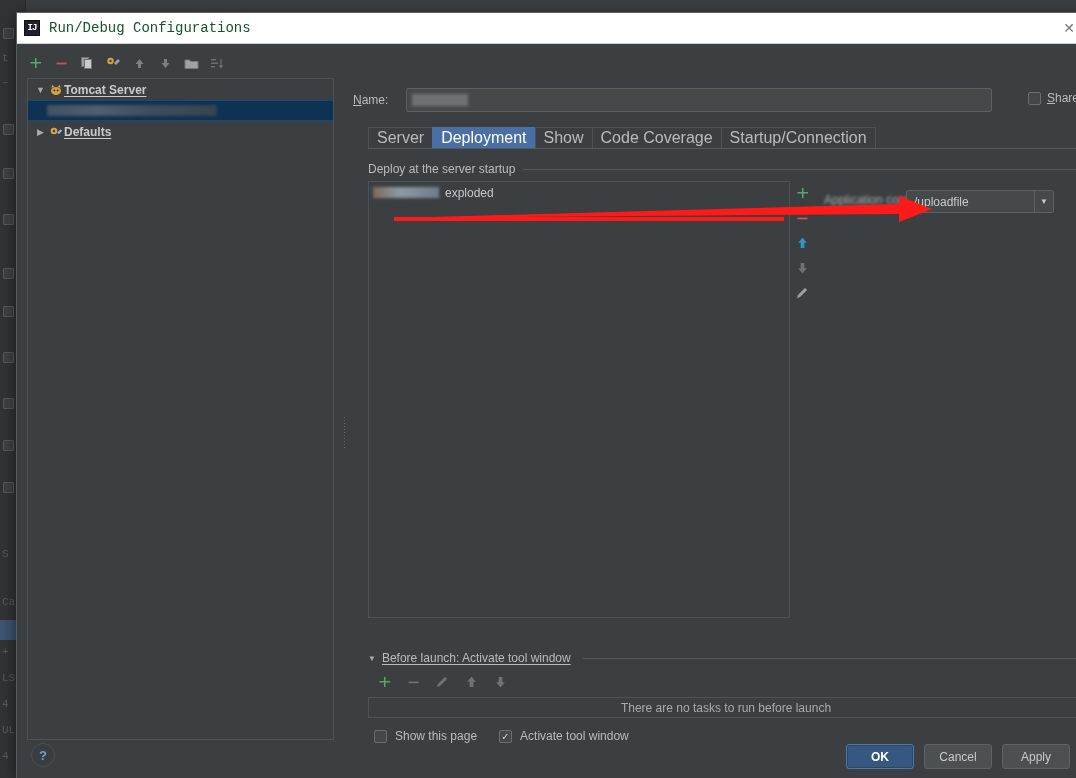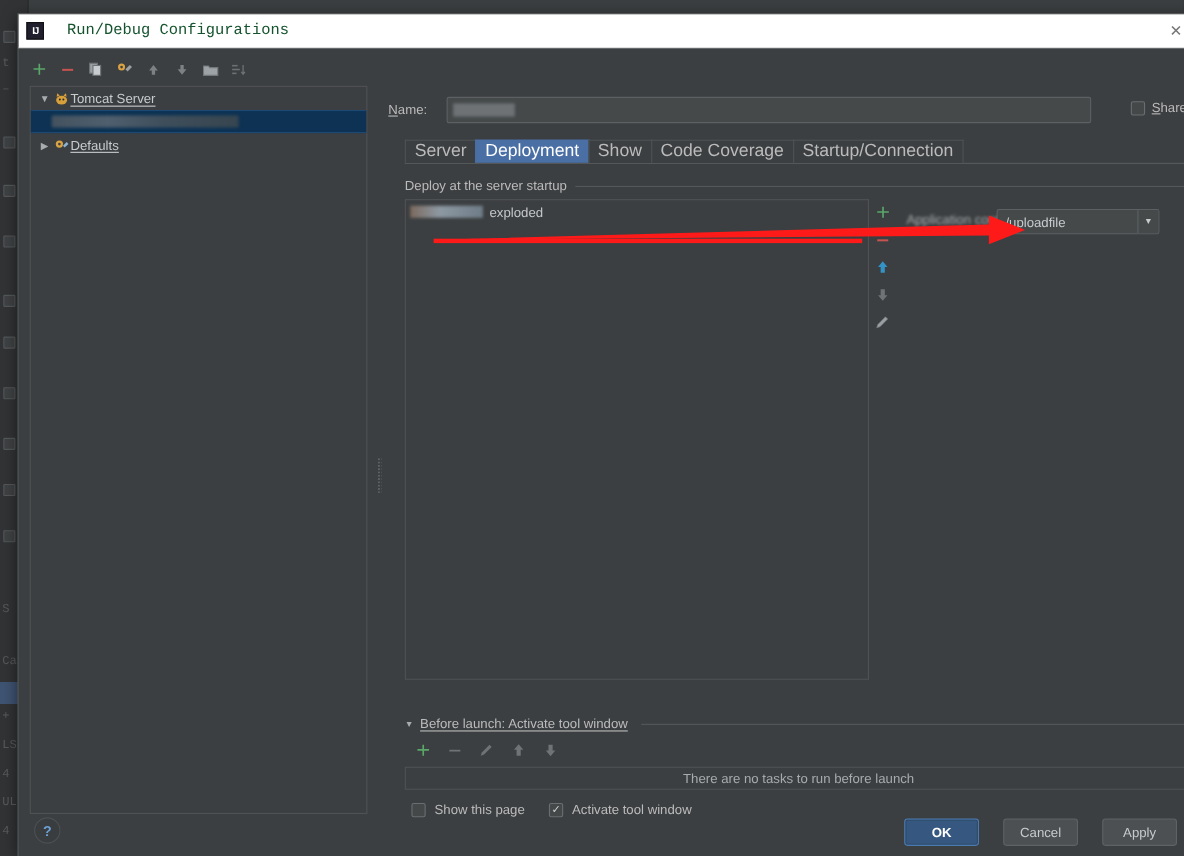--- a/index.html
+++ b/index.html
@@ -66,23 +66,23 @@
     padding: 0 6px 0 7px;
     border-bottom: 1px solid #d2d2d2;
   }
   #app-icon {
     width: 16px; height: 16px;
     background: #1f1f2e;
     border: 1px solid #111;
     color: #ffffff;
     font-size: 9px; font-weight: bold;
     display: flex; align-items: center; justify-content: center;
-    font-family: Liberation Sans, sans-serif;
+    font-family: Liberation Mono, monospace;
     letter-spacing: -1px;
-    margin-right: 21px;
+    margin-right: 9px;
   }
   #dialog-title {
     font-size: 14px;
     color: #14532d;
     font-family: Liberation Mono, monospace;
   }
   #titlebar-close {
     margin-left: auto;
     width: 20px; height: 20px;
     color: #777; font-size: 14px;
@@ -128,21 +128,21 @@
     font-size: 12px;
     white-space: nowrap;
   }
   .tree-arrow {
     width: 13px; color: #a9acae; font-size: 9px;
     display: flex; align-items: center; justify-content: center;
   }
   .tree-icon { width: 17px; display:flex; align-items:center; justify-content:center; }
   .tree-label {
     color: #c8cbcd;
-    font-weight: normal;
+    font-weight: bold;
     text-decoration: underline;
     text-underline-offset: 2px;
   }
   .tree-row.selected {
     background: #0d3253;
     border-top: 1px solid #1b4972;
     border-bottom: 1px solid #1b4972;
   }
   .redact {
     background: linear-gradient(90deg,#44525f 0%, #4f5f6d 30%, #3f4e5b 60%, #36454f 100%);
@@ -372,21 +372,21 @@
     margin-top: 11px;
     display: flex; align-items: center; gap: 8px;
     padding-left: 6px;
     font-size: 12px; color: #bbbbbb;
   }
   #bl-checks .gap { width: 6px; }
 
   
   #button-bar {
     position: absolute; right: 17px; bottom: 10px;
-    display: flex; gap: 22px; margin-top: 28px;
+    display: flex; gap: 10px; margin-top: 28px;
   }
   .dlg-btn {
     min-width: 68px; height: 25px;
     padding: 0 14px;
     font-size: 12px;
     border-radius: 3px;
     display: flex; align-items: center; justify-content: center;
     cursor: pointer;
     background: #4c5052;
     border: 1px solid #5e6264;

